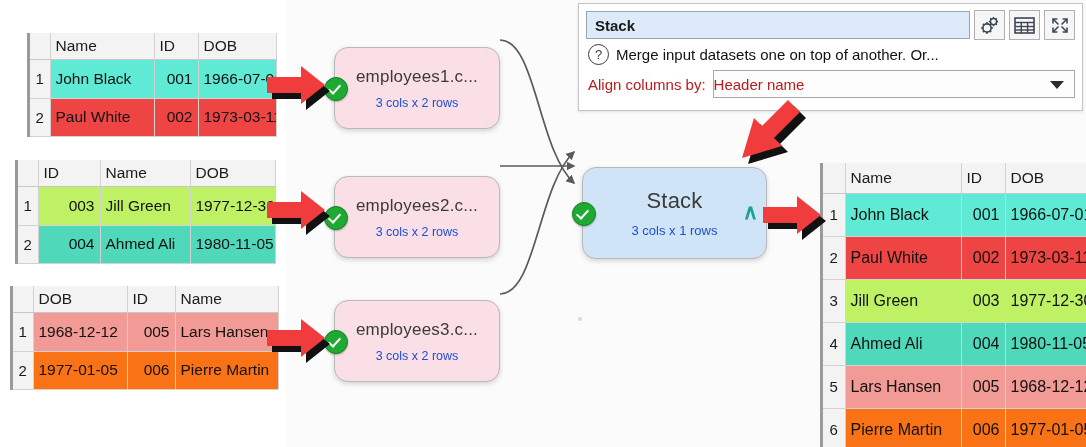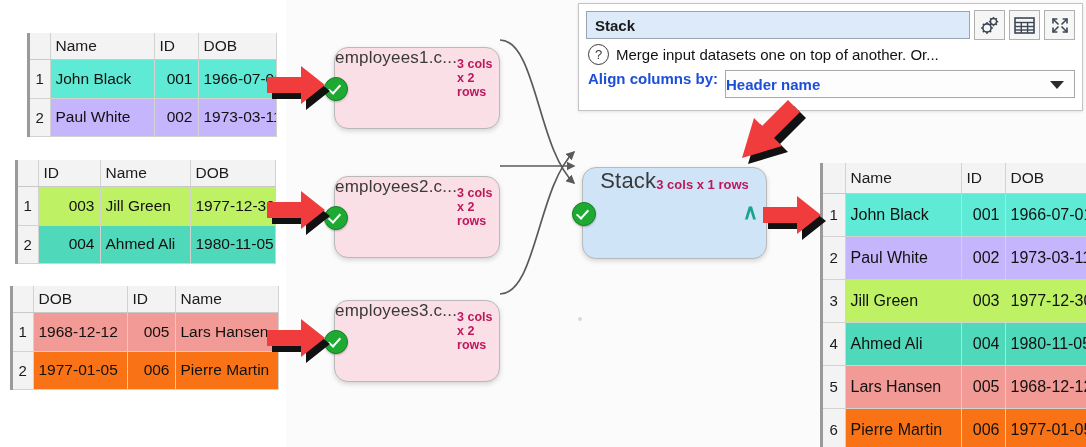--- a/index.html
+++ b/index.html
@@ -64,21 +64,21 @@
     color: #1b1b1b;
     text-align: center;
     border-left: none;
     font-size: 15px;
   }
   .dtable th.rownum { background: #f3f3f3; border-left: none; }
   .num { text-align: right !important; }
 
   
   .y1 { background: #5eead4; }
-  .y2 { background: #c4b5fd; }
+  .y2 { background: #ef4444; }
   .g1 { background: #bef264; }
   .g2 { background: #4fd9ba; }
   .r1 { background: #f29a95; }
   .r2 { background: #f97316; }
 
   
   #tbl-emp1 { left: 27px;  top: 33px;  width: 246px; height: 104px; }
   #tbl-emp1 col.c0 { width: 20px; } #tbl-emp1 col.c1 { width: 104px; }
   #tbl-emp1 col.c2 { width: 44px; }  #tbl-emp1 col.c3 { width: 78px; }
 
@@ -97,34 +97,33 @@
   #tbl-out th { height: 30px; }
   #tbl-out td { height: 42px; font-size: 16px; }
   #tbl-out td.rownum { font-size: 15px; }
 
   
   .node {
     position: absolute;
     border-radius: 14px;
     box-sizing: border-box;
     display: flex;
-    flex-direction: row;
-    align-items: flex-start;
+    flex-direction: column;
+    align-items: center;
     justify-content: center;
     box-shadow: 0 2px 5px rgba(0,0,0,0.16);
   }
   .node .title {
     color: #3a3a3a;
     letter-spacing: .2px;
   }
   .node .sub {
-    color: #be185d;
+    color: #1d4ed8;
     font-size: 12.5px;
     margin-top: 9px;
-    font-weight: bold;
   }
   .node-file {
     width: 166px; height: 82px;
     background: #fbdfe6;
     border: 1px solid #b9b9b9;
   }
   .node-file .title { font-size: 17px; }
   .node-op {
     width: 185px; height: 92px;
     background: #cfe4f7;
@@ -212,25 +211,24 @@
     width: 19px; height: 19px;
     border: 1.6px solid #3a3a3a;
     border-radius: 50%;
     font-size: 13px;
     display: flex; align-items: center; justify-content: center;
     color: #3a3a3a;
     margin-right: 7px;
     flex: none;
   }
   #panel .row3 {
-    display: flex; 
+    display: flex; align-items: center;
     padding: 5px 7px 0 9px;
     font-size: 15px;
-    color: #1d4ed8;
-    font-weight: bold;
+    color: #b91c1c;
   }
   #align-label { white-space: nowrap; }
   #align-select {
     flex: 1;
     margin-left: 7px;
     height: 28px;
     background: #fdfdfd;
     border: 1px solid #a9a9a9;
     box-sizing: border-box;
     display: flex; align-items: center;

